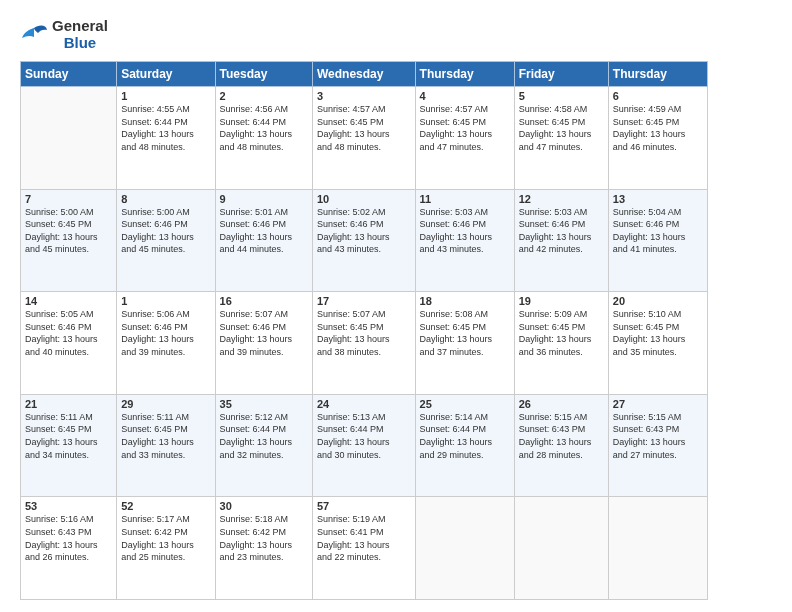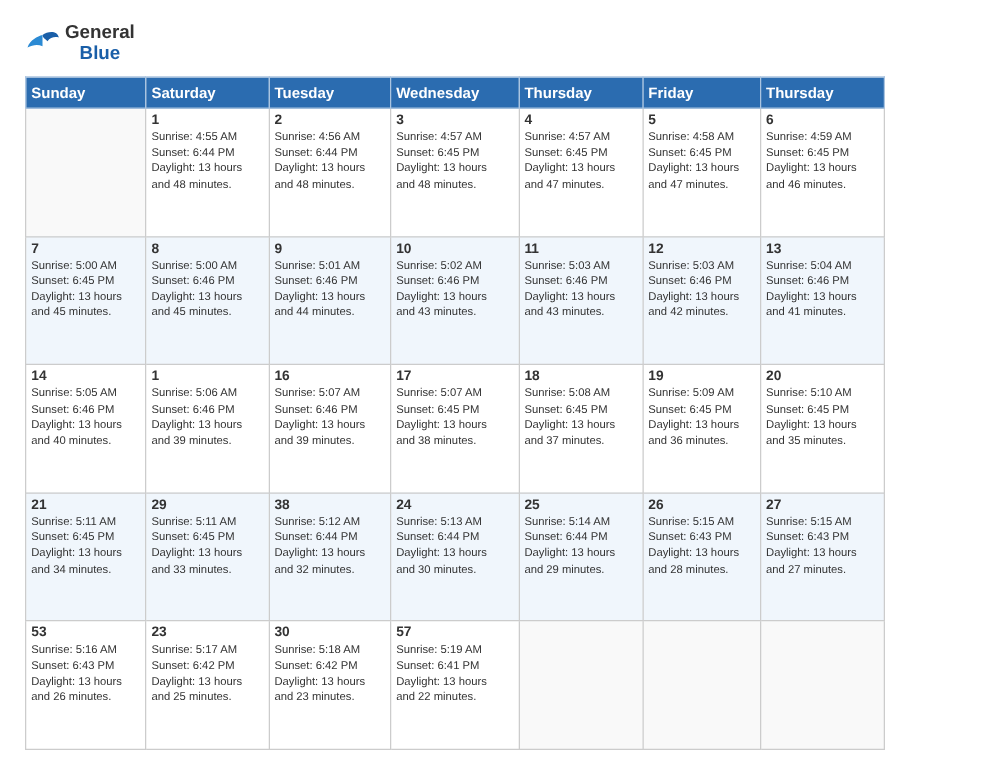--- a/index.html
+++ b/index.html
@@ -221,21 +221,21 @@
         <tr class="row-alt">
           <td>
             <span class="day-num">21</span>
             <div class="day-info">Sunrise: 5:11 AM<br>Sunset: 6:45 PM<br>Daylight: 13 hours<br>and 34 minutes.</div>
           </td>
           <td>
             <span class="day-num">29</span>
             <div class="day-info">Sunrise: 5:11 AM<br>Sunset: 6:45 PM<br>Daylight: 13 hours<br>and 33 minutes.</div>
           </td>
           <td>
-            <span class="day-num">38</span>
+            <span class="day-num">35</span>
             <div class="day-info">Sunrise: 5:12 AM<br>Sunset: 6:44 PM<br>Daylight: 13 hours<br>and 32 minutes.</div>
           </td>
           <td>
             <span class="day-num">24</span>
             <div class="day-info">Sunrise: 5:13 AM<br>Sunset: 6:44 PM<br>Daylight: 13 hours<br>and 30 minutes.</div>
           </td>
           <td>
             <span class="day-num">25</span>
             <div class="day-info">Sunrise: 5:14 AM<br>Sunset: 6:44 PM<br>Daylight: 13 hours<br>and 29 minutes.</div>
           </td>
@@ -247,21 +247,21 @@
             <span class="day-num">27</span>
             <div class="day-info">Sunrise: 5:15 AM<br>Sunset: 6:43 PM<br>Daylight: 13 hours<br>and 27 minutes.</div>
           </td>
         </tr>
         <tr>
           <td>
             <span class="day-num">53</span>
             <div class="day-info">Sunrise: 5:16 AM<br>Sunset: 6:43 PM<br>Daylight: 13 hours<br>and 26 minutes.</div>
           </td>
           <td>
-            <span class="day-num">23</span>
+            <span class="day-num">52</span>
             <div class="day-info">Sunrise: 5:17 AM<br>Sunset: 6:42 PM<br>Daylight: 13 hours<br>and 25 minutes.</div>
           </td>
           <td>
             <span class="day-num">30</span>
             <div class="day-info">Sunrise: 5:18 AM<br>Sunset: 6:42 PM<br>Daylight: 13 hours<br>and 23 minutes.</div>
           </td>
           <td>
             <span class="day-num">57</span>
             <div class="day-info">Sunrise: 5:19 AM<br>Sunset: 6:41 PM<br>Daylight: 13 hours<br>and 22 minutes.</div>
           </td>

